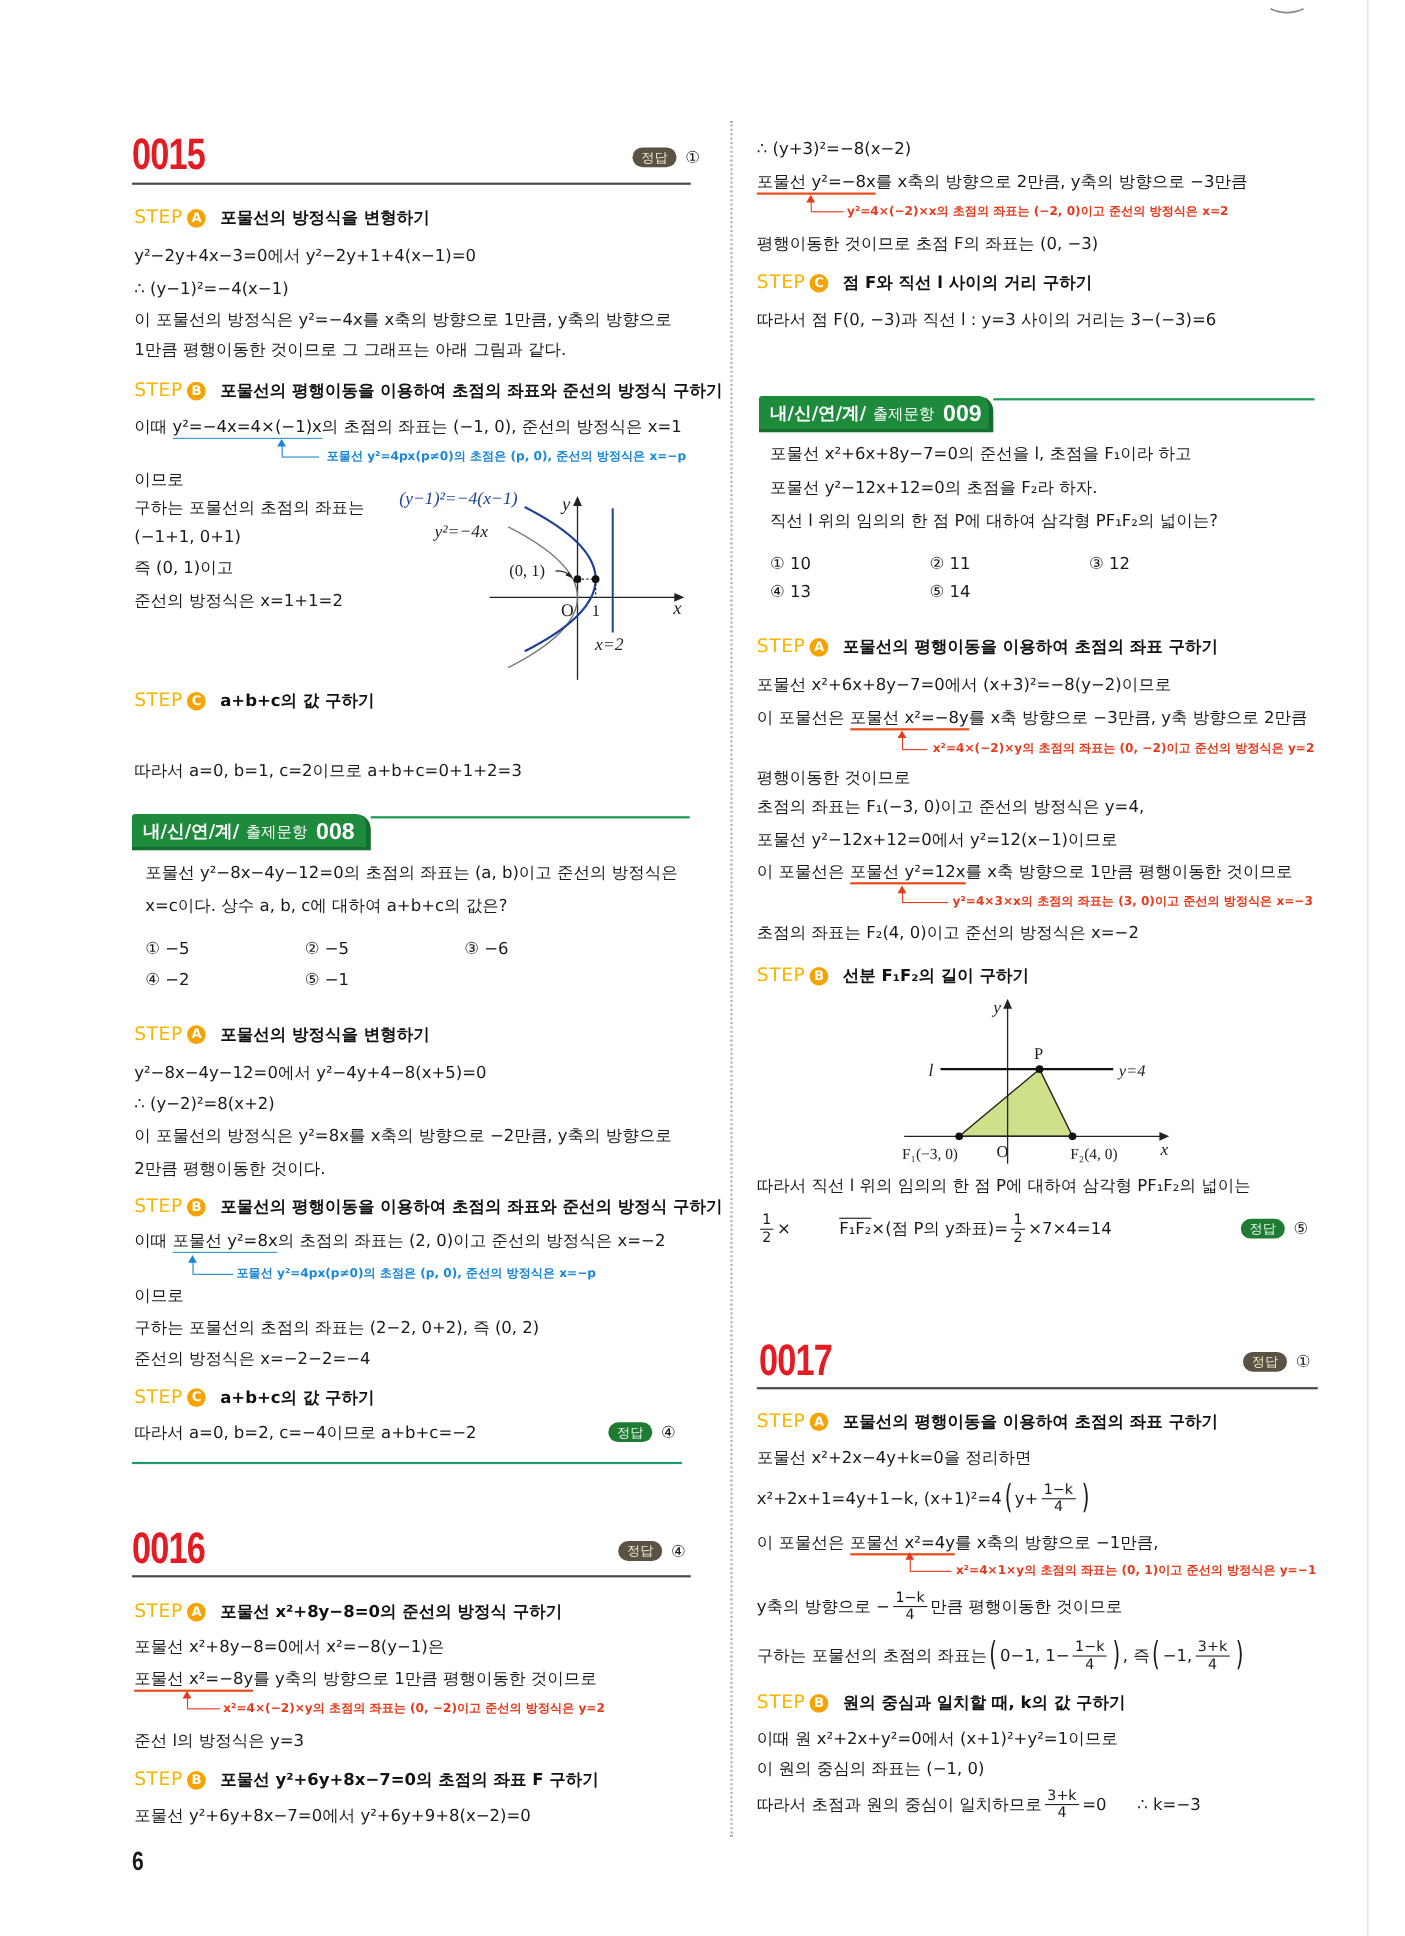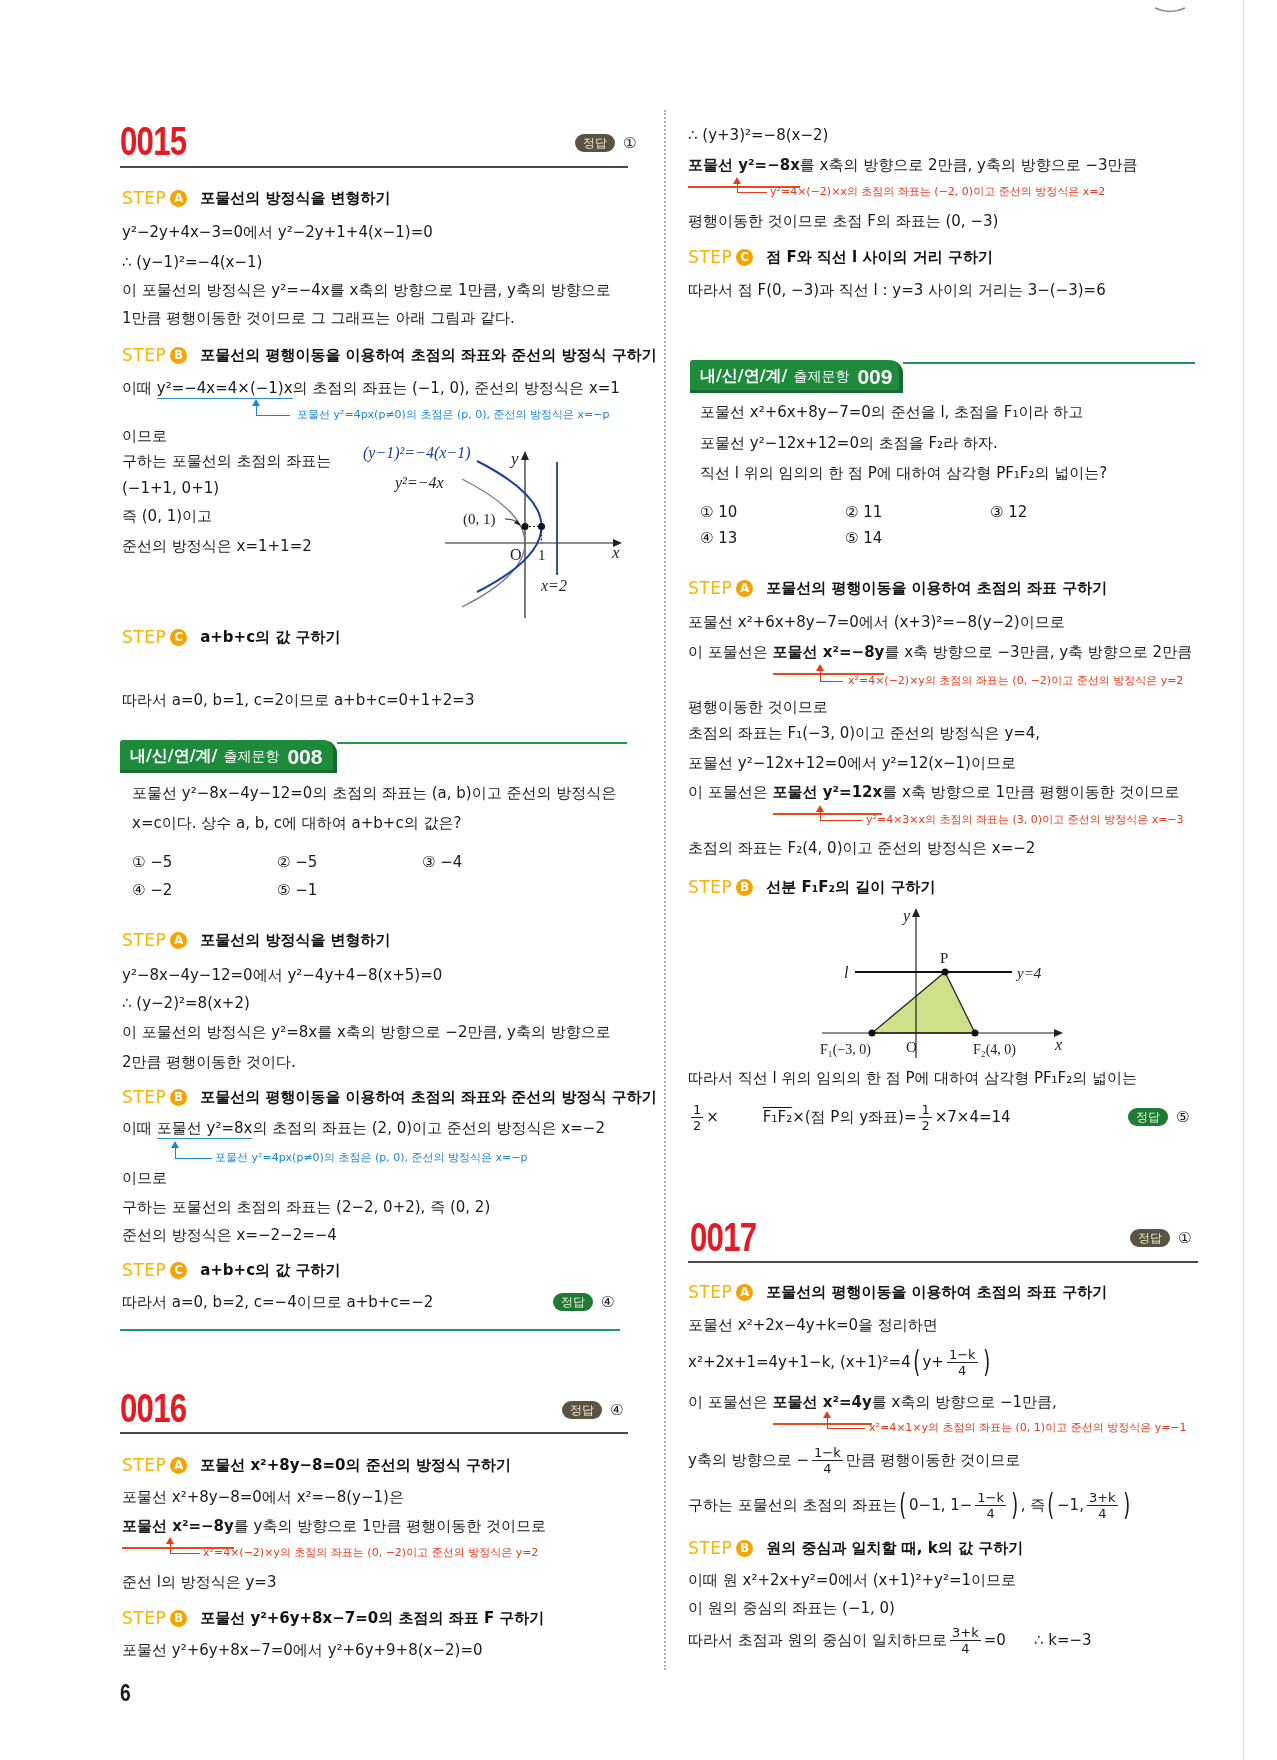--- a/index.html
+++ b/index.html
@@ -10,27 +10,27 @@
   .rule{position:absolute;height:2px;background:#4a4a4a;}
   .ans{position:absolute;display:flex;align-items:center;height:20px;white-space:nowrap;}
   .badge{display:inline-block;border-radius:10px;font-size:12px;line-height:16px;padding:1px 8px;color:#efe6cc;background:#5a5242;}
   .badge.green{background:#1f7a34;color:#e6f5e6;}
   .ans-val{margin-left:8px;font-size:15px;}
   .step{position:absolute;display:flex;align-items:center;height:20px;white-space:nowrap;}
   .step-word{font-size:17px;color:#f7b500;letter-spacing:0.5px;}
   .step-circle{width:17px;height:17px;border-radius:50%;background:#f5a300;color:#fff;font-weight:bold;font-size:12px;display:flex;align-items:center;justify-content:center;margin-left:4px;}
   .step-title{margin-left:13px;font-weight:bold;font-size:15px;color:#111;}
   .ul-blue{border-bottom:1.5px solid #2a8fd4;padding-bottom:1px;}
-  .ul-red{border-bottom:2px solid #e84a1a;padding-bottom:12px;font-weight:bold;}
+  .ul-red{border-bottom:2px solid #e84a1a;padding-bottom:1px;}
   .av{position:absolute;width:0;}
   .ah{position:absolute;height:0;}
   .tip{position:absolute;width:0;height:0;border-left:4px solid transparent;border-right:4px solid transparent;border-bottom:7px solid;}
   .blue .av{border-left:1.5px solid #1a86d6;} .blue .ah{border-top:1.5px solid #1a86d6;} .blue .tip{border-bottom-color:#1a86d6;}
   .red .av{border-left:1.5px solid #e8391a;} .red .ah{border-top:1.5px solid #e8391a;} .red .tip{border-bottom-color:#e8391a;}
-  .note{position:absolute;white-space:nowrap;font-weight:normal;font-size:11px;line-height:14px;}
+  .note{position:absolute;white-space:nowrap;font-weight:bold;font-size:11px;line-height:14px;}
   .note.blue{color:#1a86d6;} .note.red{color:#e8391a;}
   .nh{position:absolute;height:33px;background:#1e8a3c;border-radius:3px 14px 0 0;color:#fff;display:flex;align-items:center;padding-left:10px;box-sizing:border-box;box-shadow:inset -4px -3px 0 #166c2e;white-space:nowrap;}
   .nh-prefix{font-weight:bold;font-size:16px;}
   .nh-label{font-size:14px;margin-left:6px;}
   .nh-num{font-weight:bold;font-size:21px;margin-left:8px;font-family:"Liberation Sans",sans-serif;}
   .nh-line{position:absolute;height:2px;background:#1a9a50;}
   .frac{display:inline-flex;flex-direction:column;align-items:center;font-size:13px;line-height:15px;margin:0 3px;vertical-align:middle;}
   .frac .fn{border-bottom:1px solid #222;padding:0 2px;}
   .bp{font-size:30px;line-height:30px;font-weight:normal;display:inline-block;transform:scaleX(0.6);}
   .ovl{text-decoration:overline;margin-left:44px;}
@@ -123,21 +123,21 @@
   <div class="nh" style="left:120px;top:740px;width:217px">
     <span class="nh-prefix">내/신/연/계/</span>
     <span class="nh-label">출제문항</span>
     <span class="nh-num">008</span>
   </div>
   <div class="nh-line" style="left:337px;top:742px;width:290px"></div>
   <div class="ln" style="left:132px;top:783px">포물선 y²−8x−4y−12=0의 초점의 좌표는 (a, b)이고 준선의 방정식은</div>
   <div class="ln" style="left:132px;top:813px">x=c이다. 상수 a, b, c에 대하여 a+b+c의 값은?</div>
   <div class="ln" style="left:132px;top:852px">① −5</div>
   <div class="ln" style="left:277px;top:852px">② −5</div>
-  <div class="ln" style="left:422px;top:852px">③ −4</div>
+  <div class="ln" style="left:422px;top:852px">③ −6</div>
   <div class="ln" style="left:132px;top:880px">④ −2</div>
   <div class="ln" style="left:277px;top:880px">⑤ −1</div>
 
   <div class="step" style="left:122px;top:930px">
     <span class="step-word">STEP</span>
     <span class="step-circle">A</span>
     <span class="step-title">포물선의 방정식을 변형하기</span>
   </div>
   <div class="ln" style="left:122px;top:965px">y²−8x−4y−12=0에서 y²−4y+4−8(x+5)=0</div>
   <div class="ln" style="left:122px;top:993px">∴ (y−2)²=8(x+2)</div>

